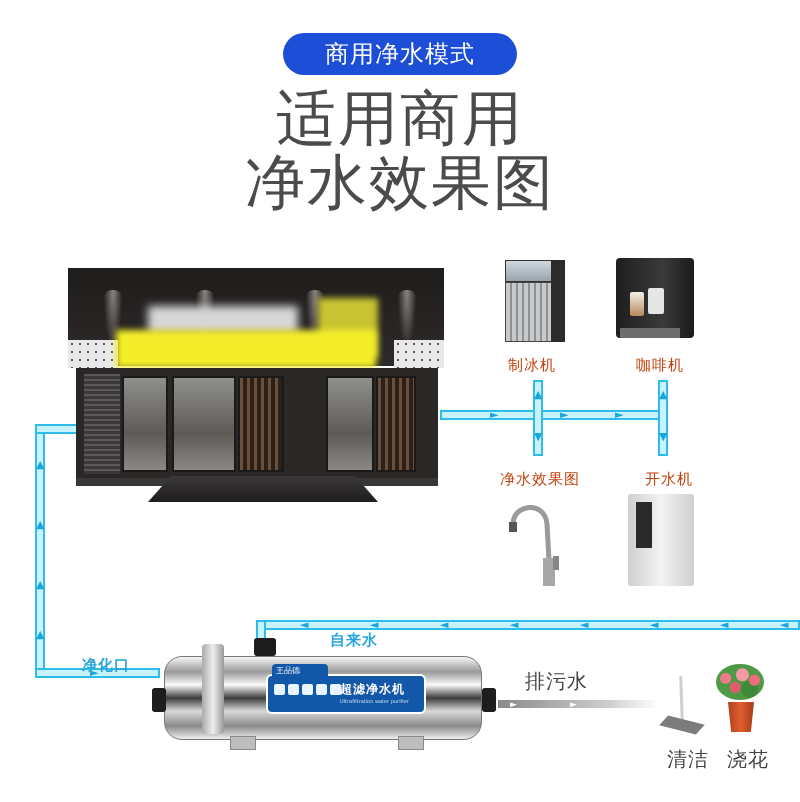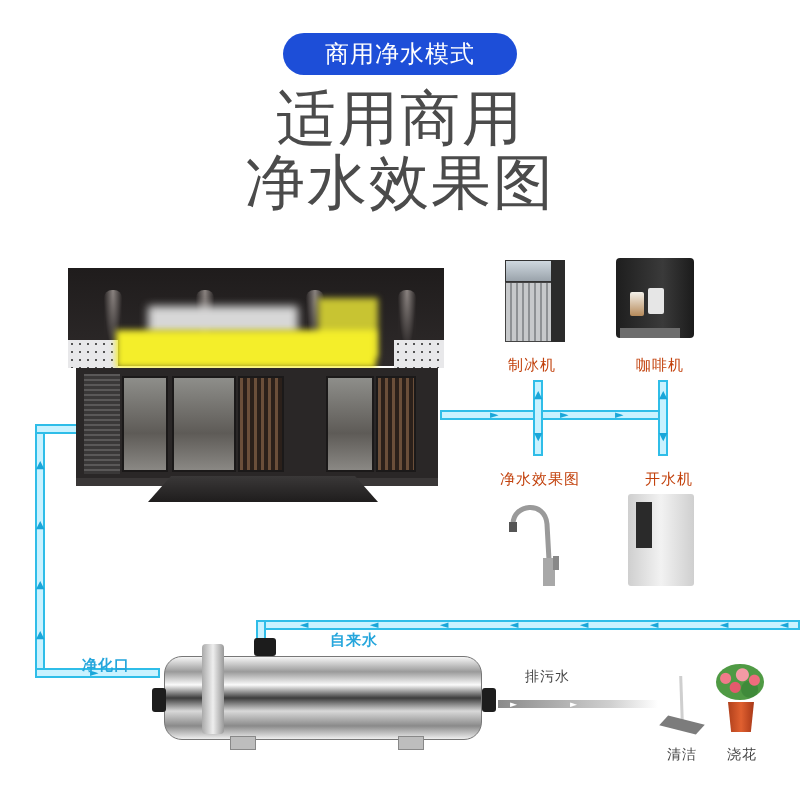--- a/index.html
+++ b/index.html
@@ -69,21 +69,21 @@
   .label-card .brand { position:absolute; left:4px; top:-12px; width:56px; height:14px; background:#1358a8; border-radius:4px 4px 0 0; color:#fff; font-size:8px; line-height:14px; padding-left:4px; }
   .label-card .icons { position:absolute; left:6px; top:8px; display:flex; gap:3px; }
   .label-card .icons span { width:11px; height:11px; background:#e8f4ff; border-radius:2px; display:block; }
   .label-card .name { position:absolute; left:72px; top:5px; color:#fff; font-size:12px; font-weight:bold; letter-spacing:1px; }
   .label-card .sub { position:absolute; left:72px; top:22px; color:#cde0f5; font-size:5px; }
 
   .drain { position:absolute; left:498px; top:700px; width:160px; height:8px; background: linear-gradient(90deg,#8a8a8a,#cfcfcf 70%,rgba(255,255,255,0)); }
   .drain-arrow { position:absolute; top:700px; color:#fff; font-size:9px; line-height:8px; }
 
   .flow-label { position:absolute; font-size:15px; color:#26a6dc; font-weight:bold; letter-spacing:1px; }
-  .dark-label { position:absolute; font-size:14px; color:#444; letter-spacing:1px; }
+  .dark-label { position:absolute; font-size:20px; color:#444; letter-spacing:1px; }
 
   .mop { position:absolute; left:654px; top:676px; width:50px; height:60px; }
   .mop .stick { position:absolute; left:26px; top:0; width:3px; height:46px; background:#cfcfcf; transform: rotate(-2deg); }
   .mop .head { position:absolute; left:6px; top:44px; width:44px; height:10px; background:#7c7c7c; transform: skewX(-35deg) rotate(12deg); }
   .plant { position:absolute; left:716px; top:664px; width:48px; height:72px; }
   .plant .flowers { position:absolute; left:0; top:0; width:48px; height:36px; border-radius:50%; background:
      radial-gradient(circle at 20% 40%, #f07a8a 5px, transparent 6px),
      radial-gradient(circle at 55% 30%, #f59aa5 6px, transparent 7px),
      radial-gradient(circle at 80% 45%, #ef6c7d 5px, transparent 6px),
      radial-gradient(circle at 40% 65%, #e45a6d 5px, transparent 6px),
@@ -185,20 +185,32 @@
 <div class="dark-label" style="left:525px; top:668px;">排污水</div>
 
 <div class="filter">
   <div class="tank"></div>
   <div class="valve"></div>
   <div class="top-cap"></div>
   <div class="cap-l"></div>
   <div class="cap-r"></div>
   <div class="foot" style="left:80px;"></div>
   <div class="foot" style="left:248px;"></div>
+  <div class="label-card">
+    <div class="brand">王品德</div>
+    <div class="icons">
+      <span></span>
+      <span></span>
+      <span></span>
+      <span></span>
+      <span></span>
+    </div>
+    <div class="name">超滤净水机</div>
+    <div class="sub">Ultrafiltration water purifier</div>
+  </div>
 </div>
 
 <div class="drain"></div>
 <span class="drain-arrow" style="left:510px;">►</span>
 <span class="drain-arrow" style="left:570px;">►</span>
 
 <div class="mop">
   <div class="stick"></div>
   <div class="head"></div>
 </div>

